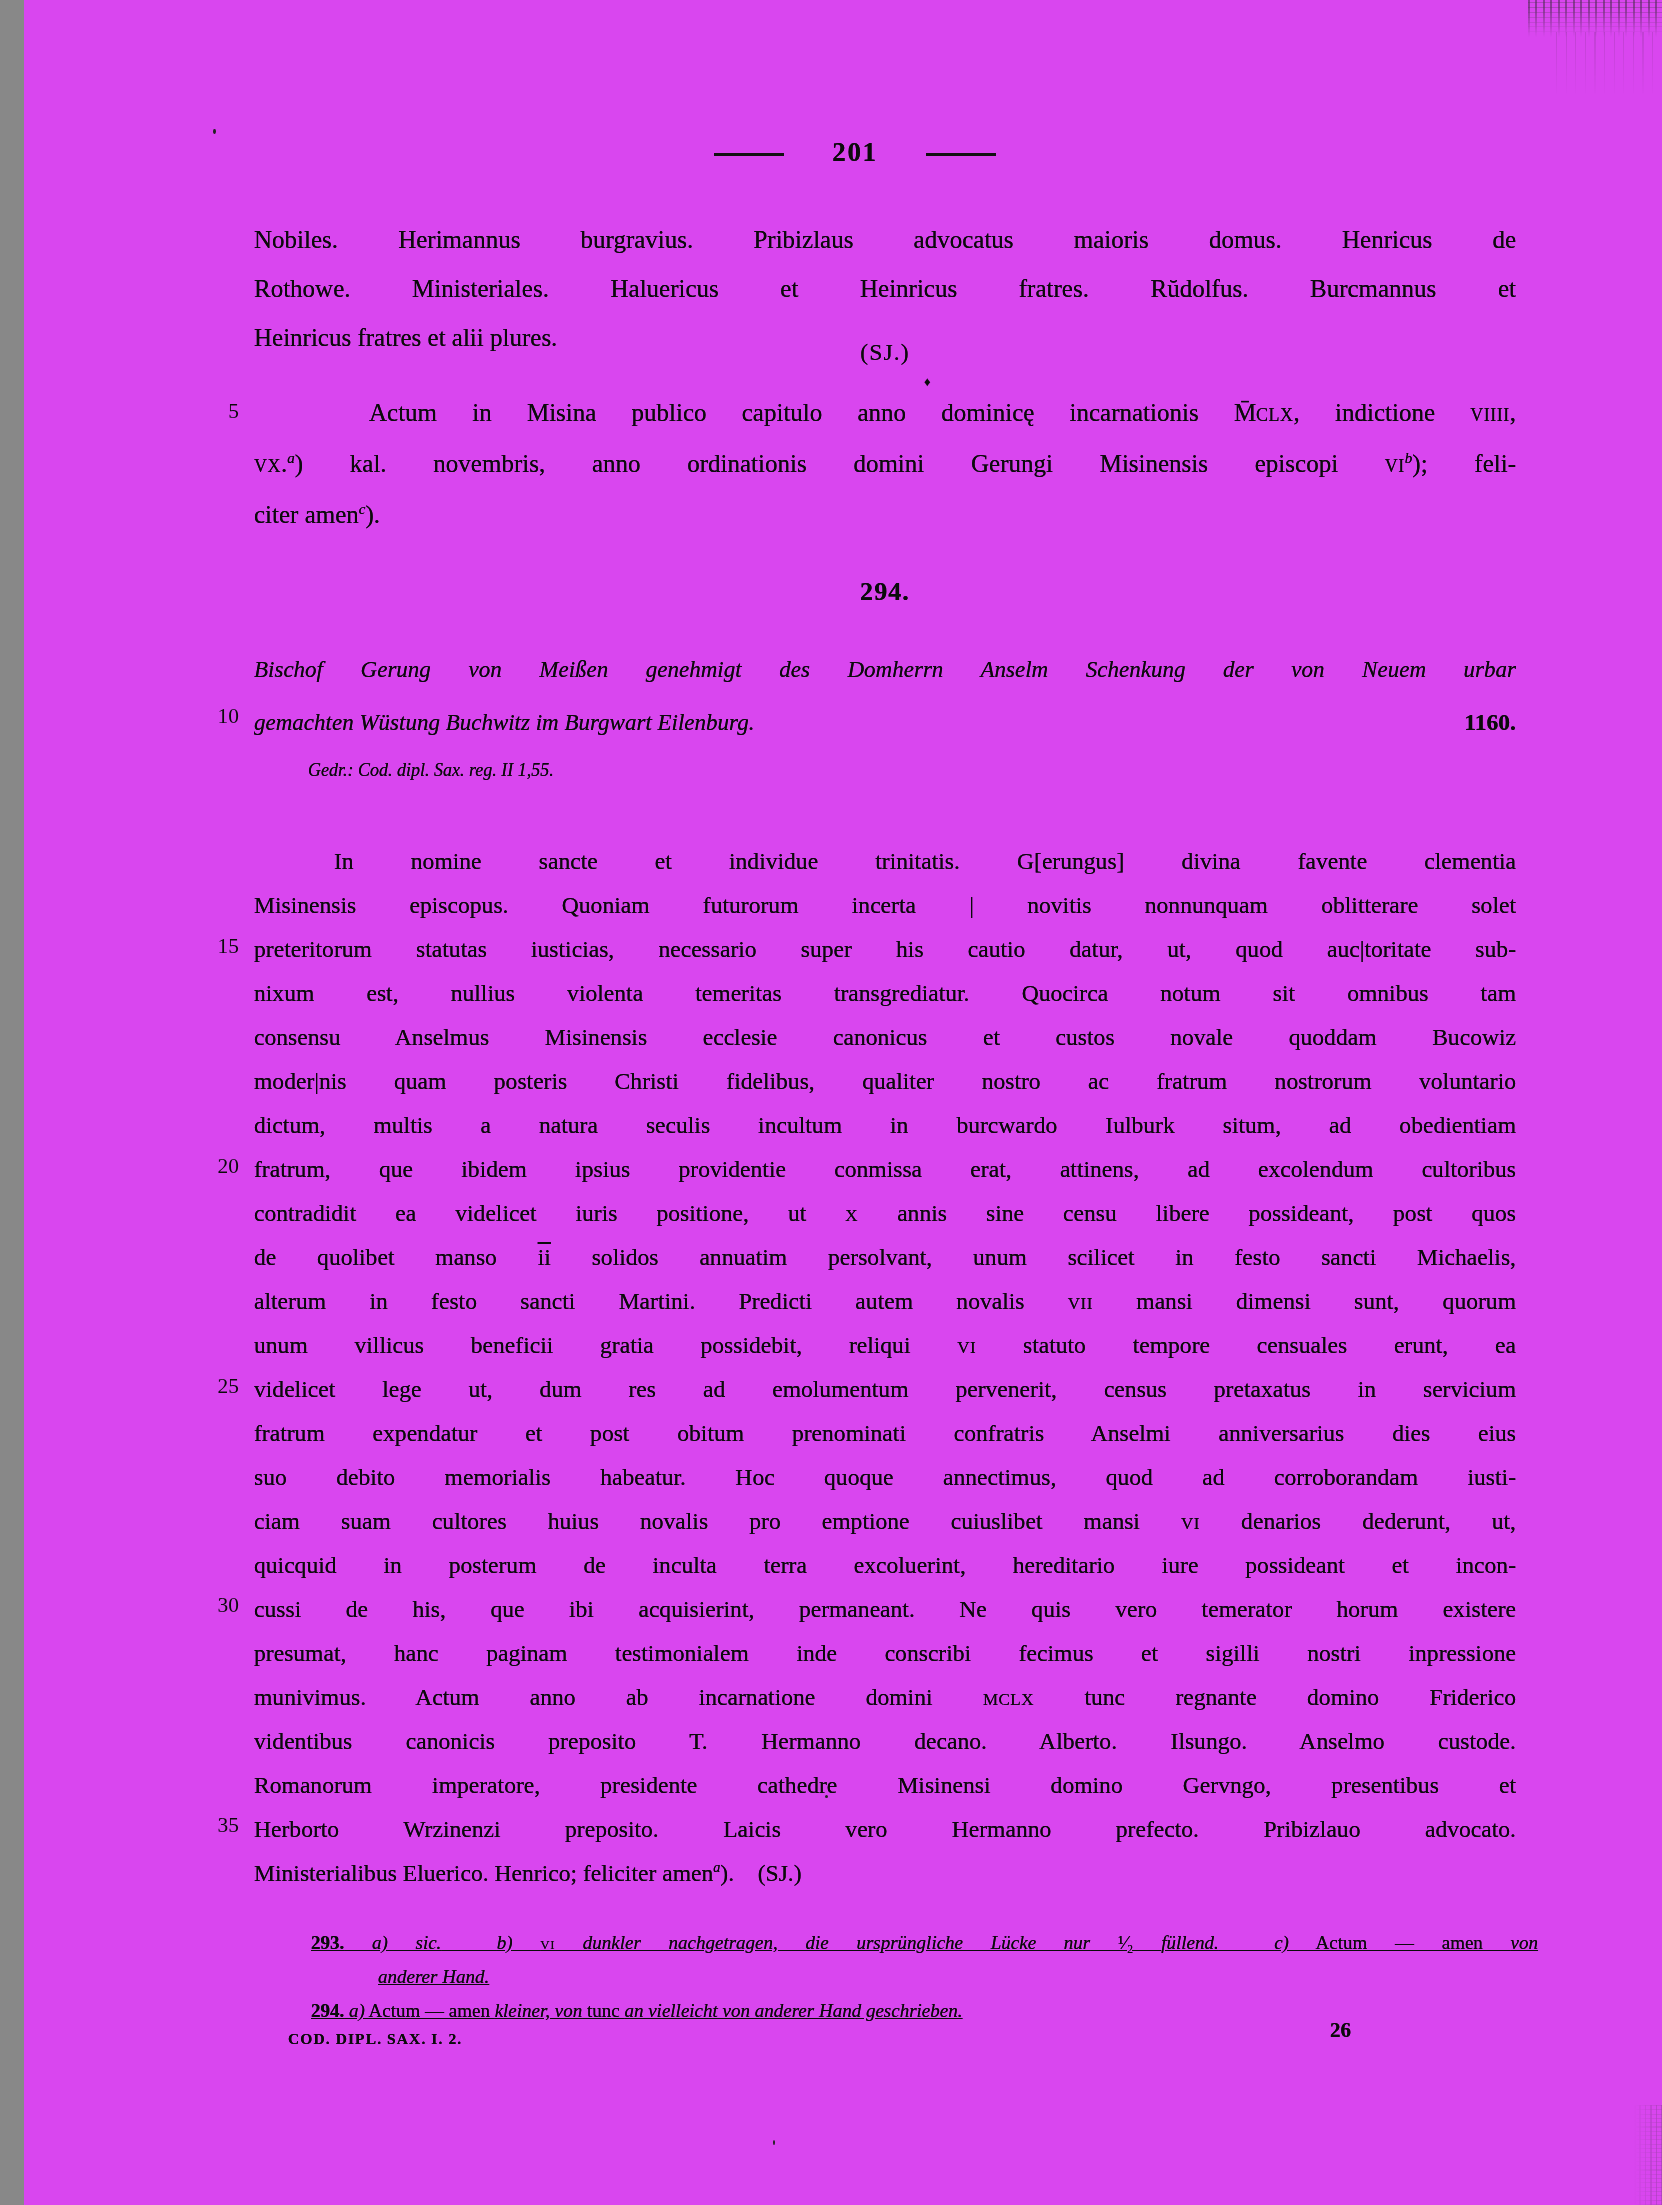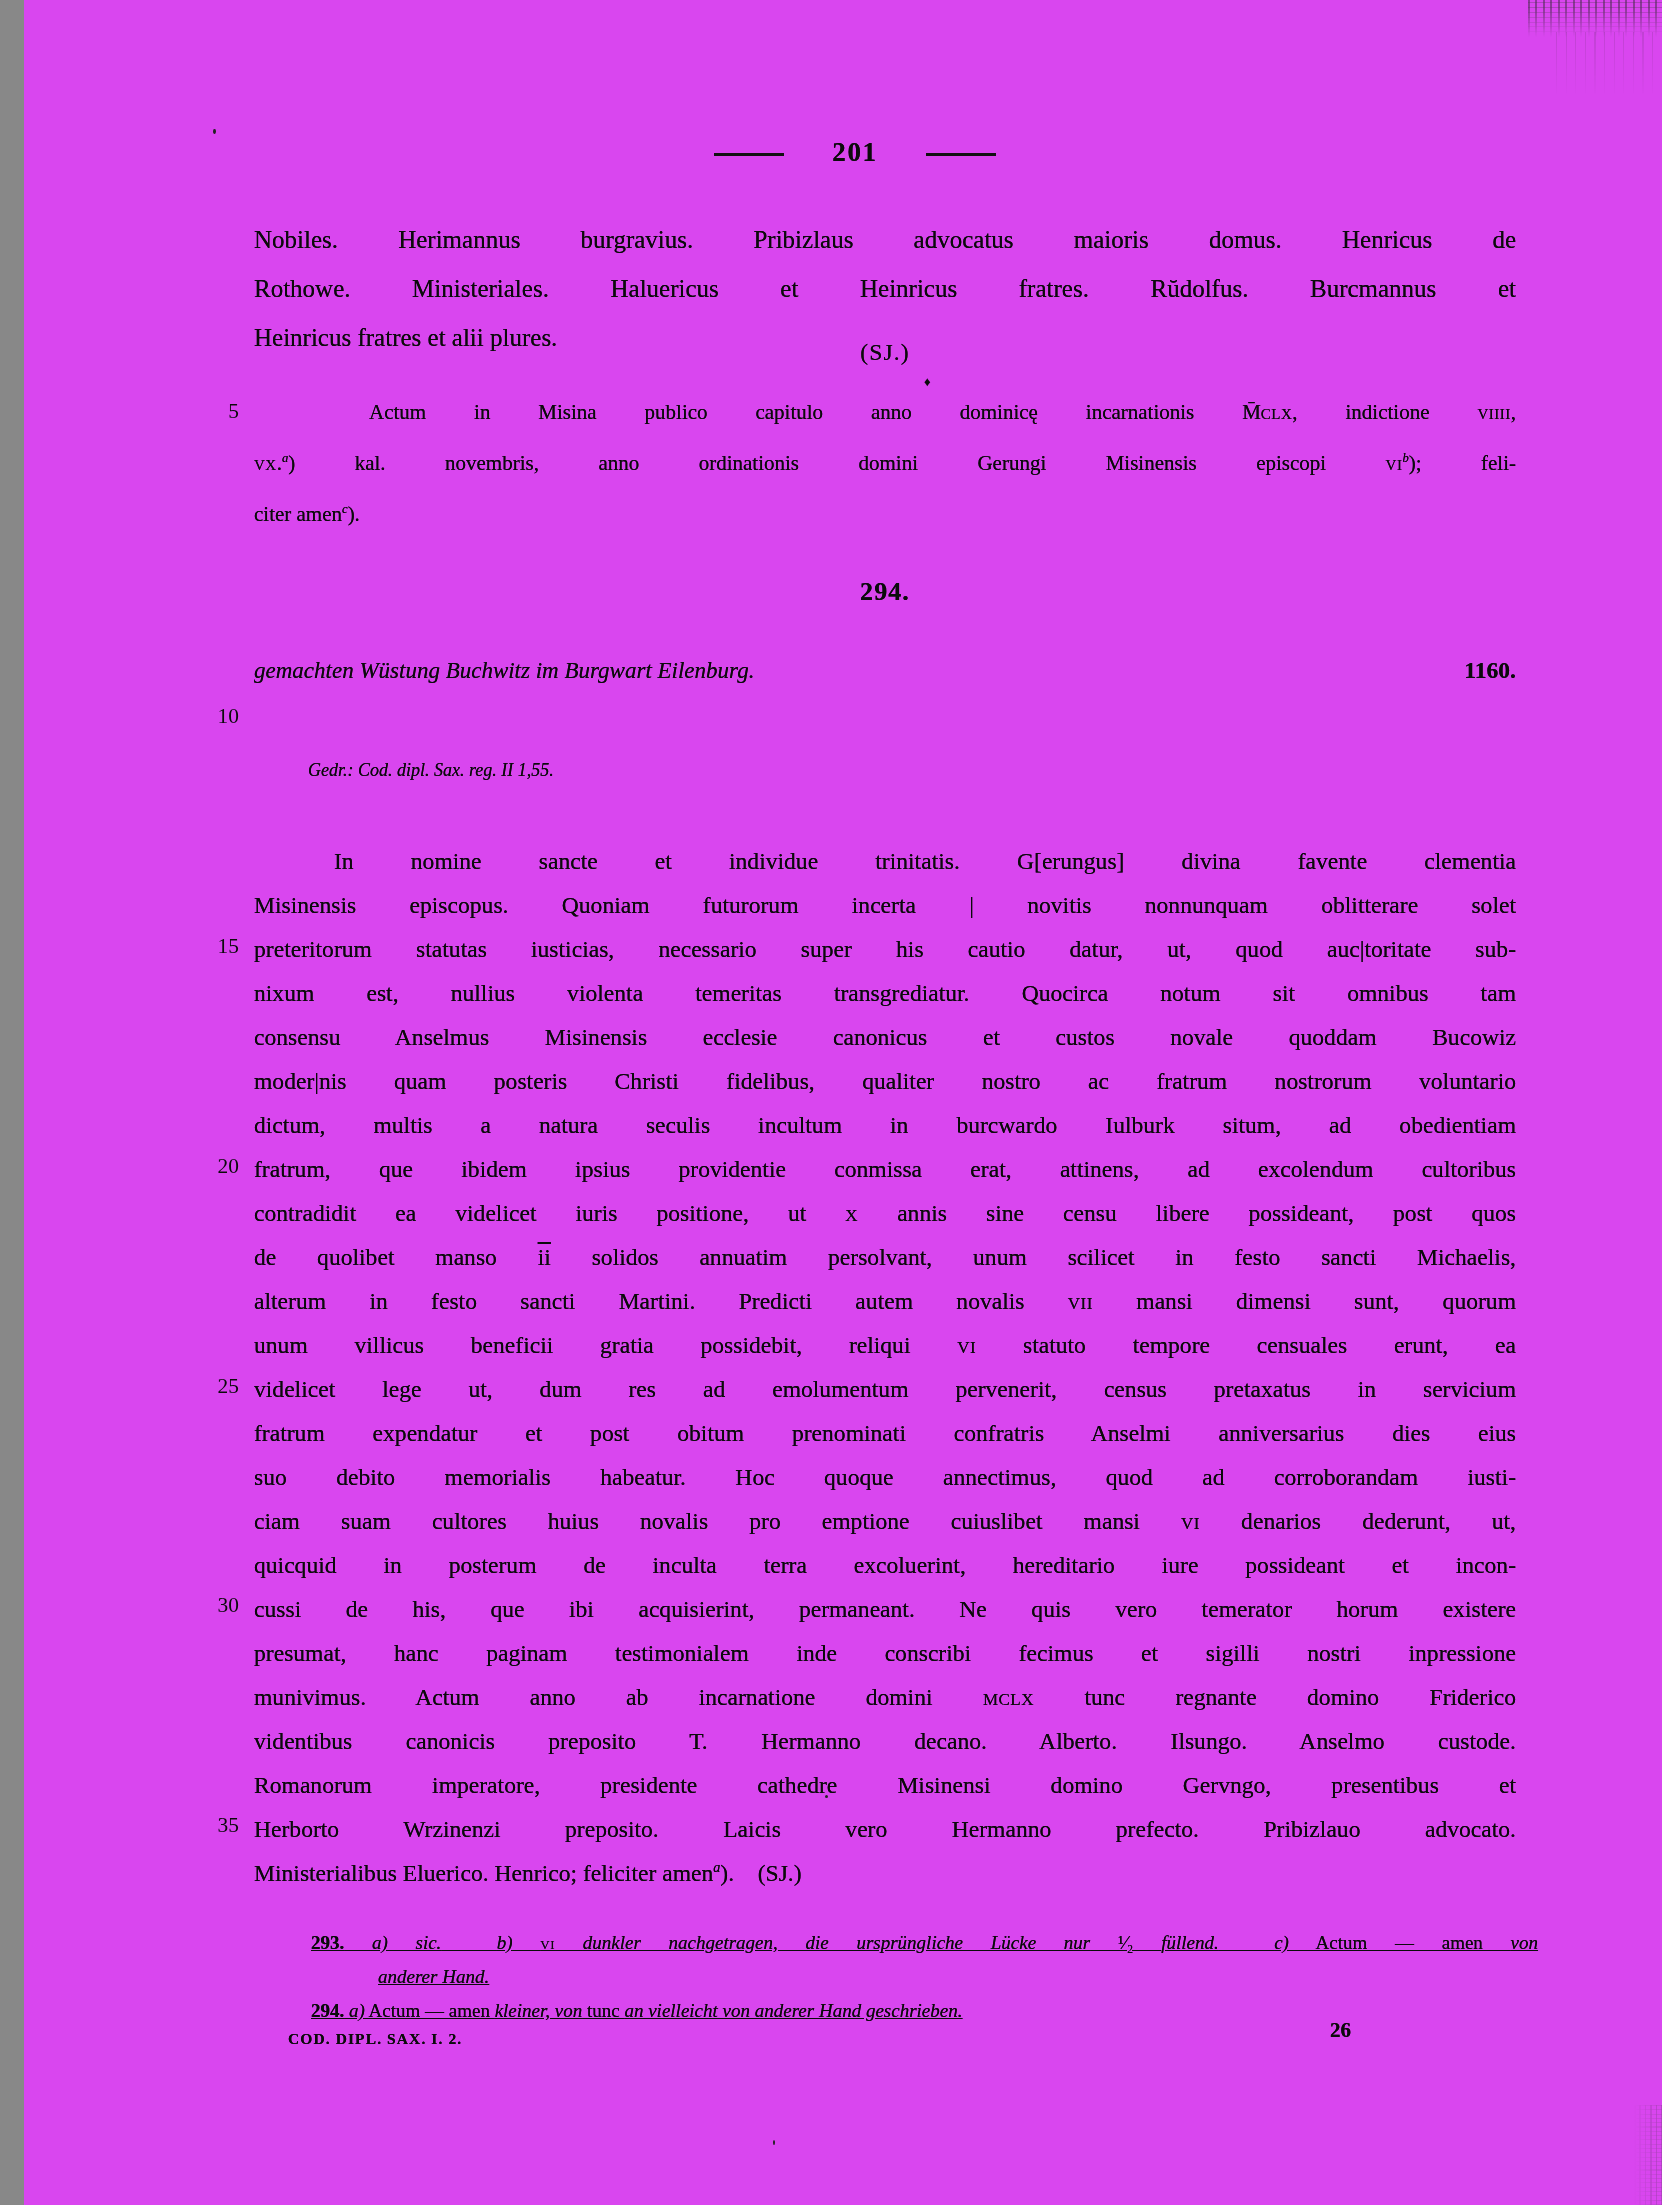--- a/index.html
+++ b/index.html
@@ -13,21 +13,21 @@
   
   .pagehead{position:absolute;top:137px;left:0;width:100%;display:flex;justify-content:center;align-items:center;gap:48px;}
   .pagehead .rule{width:70px;border-top:3.2px solid #111;margin-top:4.3px;}
   .pagehead .num{font-size:27px;font-weight:bold;letter-spacing:1.6px;}
   
   .blk{position:absolute;left:230px;width:1262px;}
   .jl{text-align:justify;text-align-last:justify;}
   .nj{text-align:left;text-align-last:left;}
   .witness{top:215px;font-size:25px;line-height:49px;}
   .seal293{top:339px;text-align:center;font-size:23.6px;letter-spacing:1.1px;}
-  .dating{top:387px;font-size:21px;line-height:51px;}
+  .dating{top:387px;font-size:25px;line-height:51px;}
   .dating .l0{text-indent:115px;}
   .head294{top:577px;text-align:center;font-size:26px;font-weight:bold;letter-spacing:1.1px;}
   .regest{top:644px;font-style:italic;font-size:23px;line-height:52px;}
   .regest .row{display:flex;justify-content:space-between;align-items:baseline;}
   .regest .date{font-style:normal;font-weight:bold;font-size:23.6px;}
   .sources{top:754px;left:284px;width:1211px;font-style:italic;font-size:18px;line-height:33px;}
   .charter{top:839px;font-size:23.6px;line-height:44px;}
   .charter .l0{text-indent:80px;}
   .footnotes{top:1926px;left:287px;width:1227px;font-size:19px;line-height:34px;text-decoration:underline;}
   .footnotes .cont{padding-left:67px;}
@@ -97,20 +97,21 @@
 
   <div class="blk dating ink">
     <div class="jl l0">Actum in Misina publico capitulo anno dominicę incarnationis M̄<sc>clx</sc>, indictione <sc>viiii</sc>,</div>
     <div class="jl"><sc>vx</sc>.<sup>a</sup>) kal. novembris, anno ordinationis domini Gerungi Misinensis episcopi <sc>vi</sc><sup>b</sup>); feli-</div>
     <div class="nj">citer amen<sup>c</sup>).</div>
   </div>
 
   <div class="blk head294 ink">294.</div>
 
   <div class="blk regest ink">
+    <div class="jl">Bischof Gerung von Meißen genehmigt des Domherrn Anselm Schenkung der von Neuem urbar</div>
     <div class="row">
       <span>gemachten Wüstung Buchwitz im Burgwart Eilenburg.</span>
       <span class="date">1160.</span>
     </div>
   </div>
 
   <div class="sources blk ink" style="left:284px;width:1211px;">
     <div>Gedr.: Cod. dipl. Sax. reg. II 1,55.</div>
   </div>
 

